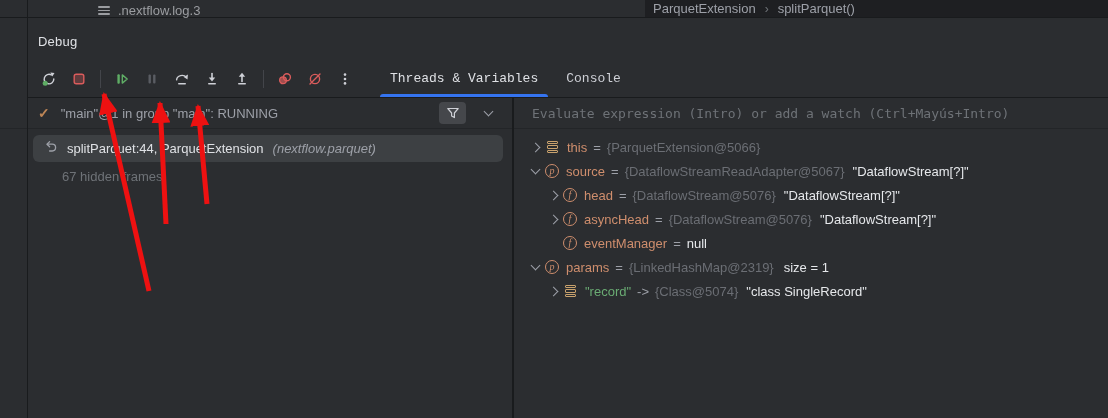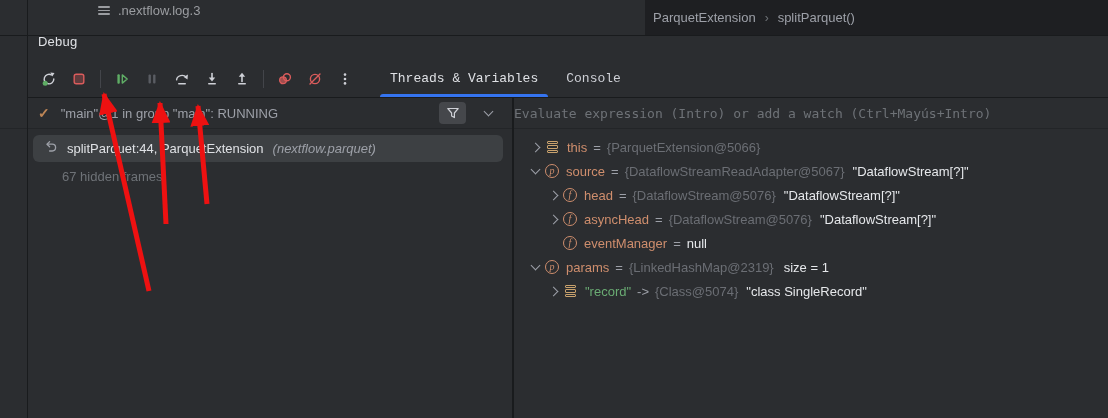--- a/index.html
+++ b/index.html
@@ -4,21 +4,21 @@
 <style>
   * { margin:0; padding:0; box-sizing:border-box; }
   html,body { background:#1e1f22; }
   .screen { position:relative; width:1108px; height:418px; background:#2b2d30; overflow:hidden;
             font-family:"Liberation Sans", sans-serif; font-size:13px; color:#dfe1e5; }
 
   
   .vline { position:absolute; left:27px; top:0; width:1px; height:418px; background:#191b1d; z-index:5; }
 
   
-  .top-strip { position:absolute; left:0; top:0; width:1108px; height:36px; display:flex; border-bottom:1px solid #191b1d; }
+  .top-strip { position:absolute; left:0; top:0; width:1108px; height:18px; display:flex; border-bottom:1px solid #191b1d; }
   .tree-part { width:645px; position:relative; background:#2b2d30; }
   .tree-item { position:absolute; left:98px; top:3px; display:flex; align-items:center; gap:8px; color:#9b9da1; }
   .log-icon { display:flex; flex-direction:column; gap:2px; width:12px; }
   .log-icon i { display:block; height:1.6px; background:#9b9da1; border-radius:1px; }
   .editor-part { flex:1; background:#1e1f22; display:flex; align-items:center; padding-left:8px; }
   .breadcrumb { display:flex; align-items:center; gap:9px; color:#9da0a8; }
   .bc-sep { color:#6e7277; font-size:12px; }
 
   
   .debug-header { position:absolute; top:23px; left:28px; right:0; height:37px; display:flex; align-items:center; }
@@ -57,21 +57,21 @@
   .chevbox .d { transform:rotate(45deg); margin-top:-3px; }
 
   .frames { padding-top:6px; }
   .frame { margin-left:33px; width:470px; height:27px; display:flex; align-items:center; gap:9px; padding:0 11px; }
   .frame.selected { background:#3d4043; border-radius:6px; }
   .f-main { color:#dfe1e5; }
   .f-pkg { color:#9da0a8; font-style:italic; }
   .hidden-frames { margin:7px 0 0 62px; color:#6e7277; }
 
   .eval-bar { height:31px; border-bottom:1px solid #232528; display:flex; align-items:center;
-              color:#6e7277; font-family:"DejaVu Sans Mono", monospace; font-size:13px; cursor:text; }
+              padding-left:18px; color:#6e7277; font-family:"DejaVu Sans Mono", monospace; font-size:13px; cursor:text; }
 
   .vars { padding-top:6px; }
   .vrow { height:24px; display:flex; align-items:center; }
   .lvl0 { padding-left:13px; } .lvl1 { padding-left:31px; }
   .ic { width:15px; min-width:15px; margin:0 7px 0 2px; display:flex; align-items:center; justify-content:center; }
   .stack { flex-direction:column; gap:1.4px; }
   .stack i { display:block; width:11px; height:3.2px; border:1px solid #c9a26d; border-radius:1px; }
   .circle { width:14px; height:14px; min-width:14px; border:1.2px solid #cf8e6d; border-radius:50%;
             color:#cf8e6d; font-family:"Liberation Serif", serif; font-style:italic; font-size:10px;
             display:flex; align-items:center; justify-content:center; line-height:1; padding-bottom:1px; }

